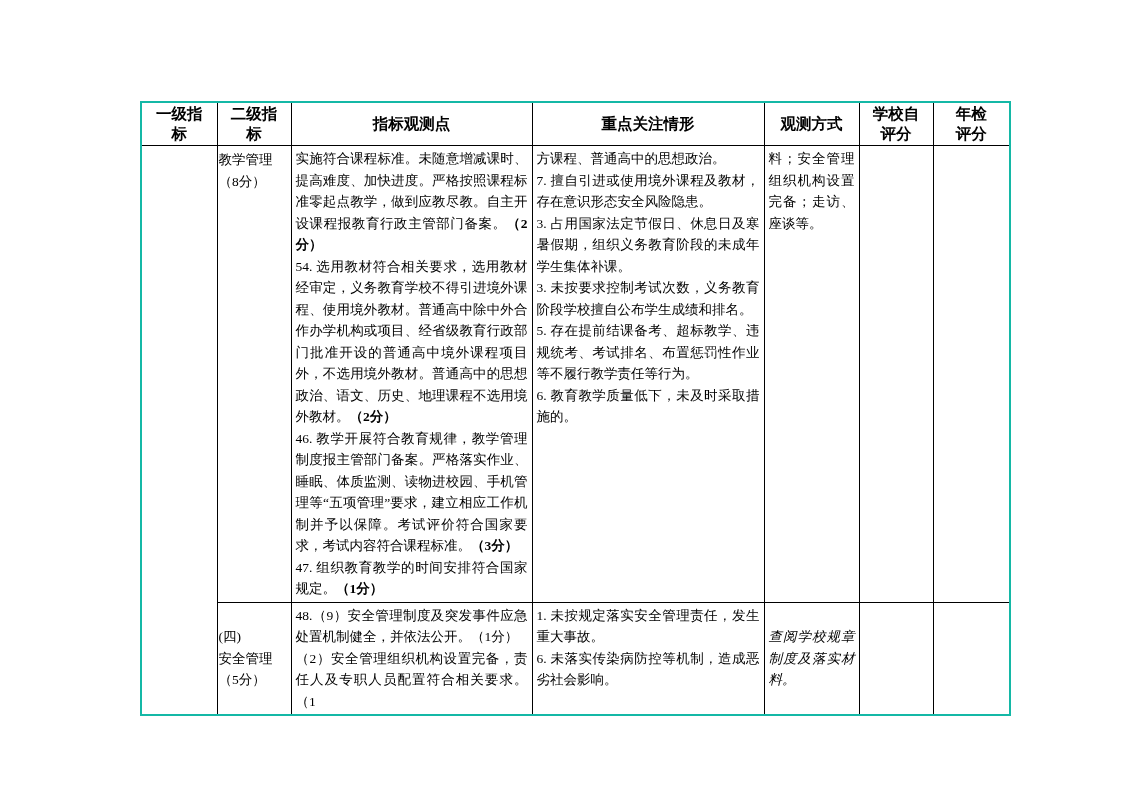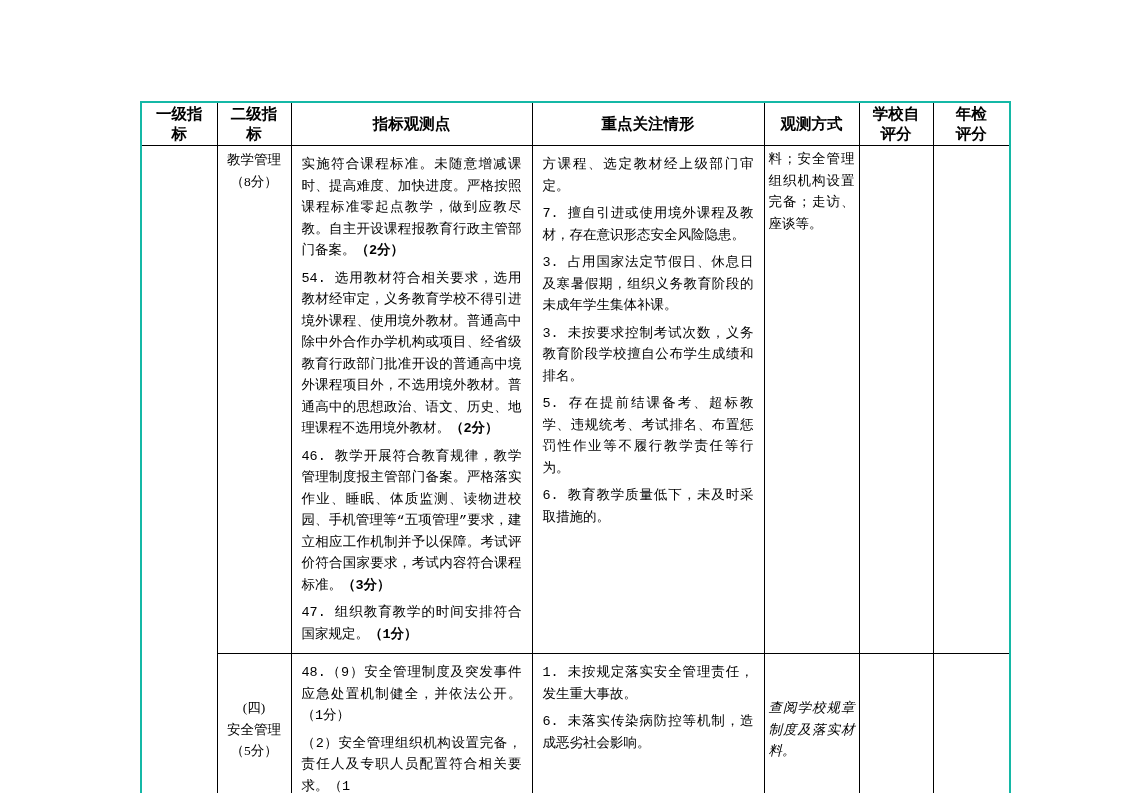--- a/index.html
+++ b/index.html
@@ -36,28 +36,27 @@
     font-size:13.5px;
     line-height:21.5px;
     vertical-align:top;
     padding:2px 4px;
   }
   tr.hdr  { height:42px; }
   tr.row1 { height:452px; }
   tr.row2 { height:86px; }
 
   td.level2 {
-    text-align:center;
     white-space:pre-line;
     padding:3px 1px;
   }
   tr.row2 td.level2 { vertical-align:middle; }
 
   td.points, td.concerns { text-align:justify; }
-  .para { margin:6px; text-align:justify;font-family:Liberation Mono, monospace; }
+  .para { margin:0; text-align:justify; }
   .bold { font-weight:bold; }
 
   td.method {
     text-align:justify;
     text-justify:inter-character;
   }
   tr.row2 td.method { vertical-align:middle;font-style:italic; }
 </style>
 </head>
 <body>
@@ -93,21 +92,21 @@
         <td rowspan="2"></td>
         <td class="level2">教学管理
 （8分）</td>
         <td class="points">
             <div class="para"><span>实施符合课程标准。未随意增减课时、提高难度、加快进度。严格按照课程标准零起点教学，做到应教尽教。自主开设课程报教育行政主管部门备案。</span><span class="bold">（2分）</span></div>
             <div class="para"><span>54. 选用教材符合相关要求，选用教材经审定，义务教育学校不得引进境外课程、使用境外教材。普通高中除中外合作办学机构或项目、经省级教育行政部门批准开设的普通高中境外课程项目外，不选用境外教材。普通高中的思想政治、语文、历史、地理课程不选用境外教材。</span><span class="bold">（2分）</span></div>
             <div class="para"><span>46. 教学开展符合教育规律，教学管理制度报主管部门备案。严格落实作业、睡眠、体质监测、读物进校园、手机管理等“五项管理”要求，建立相应工作机制并予以保障。考试评价符合国家要求，考试内容符合课程标准。</span><span class="bold">（3分）</span></div>
             <div class="para"><span>47. 组织教育教学的时间安排符合国家规定。</span><span class="bold">（1分）</span></div>
           </td>
         <td class="concerns">
-            <div class="para"><span>方课程、选定教材经上级部门审定。</span></div>
+            <div class="para"><span>方课程、普通高中的思想政治。</span></div>
             <div class="para"><span>7. 擅自引进或使用境外课程及教材，存在意识形态安全风险隐患。</span></div>
             <div class="para"><span>3. 占用国家法定节假日、休息日及寒暑假期，组织义务教育阶段的未成年学生集体补课。</span></div>
             <div class="para"><span>3. 未按要求控制考试次数，义务教育阶段学校擅自公布学生成绩和排名。</span></div>
             <div class="para"><span>5. 存在提前结课备考、超标教学、违规统考、考试排名、布置惩罚性作业等不履行教学责任等行为。</span></div>
             <div class="para"><span>6. 教育教学质量低下，未及时采取措施的。</span></div>
           </td>
         <td class="method">料；安全管理组织机构设置完备；走访、座谈等。</td>
         <td></td>
         <td></td>
       </tr>

